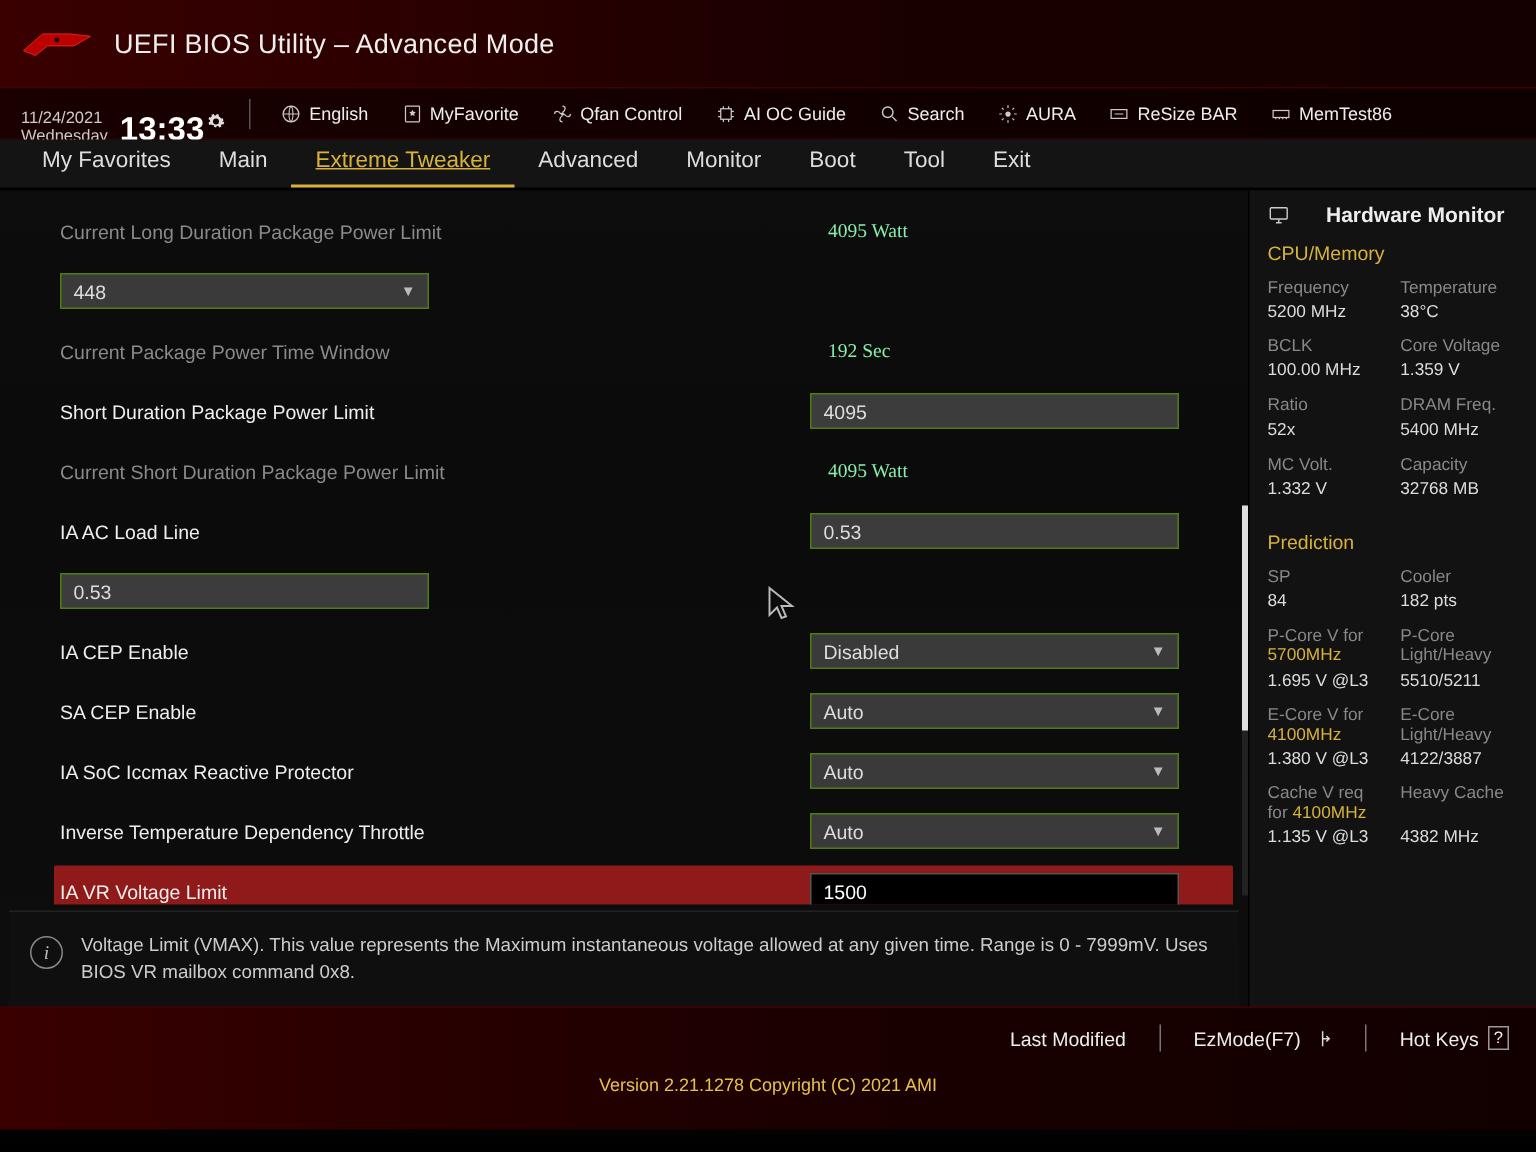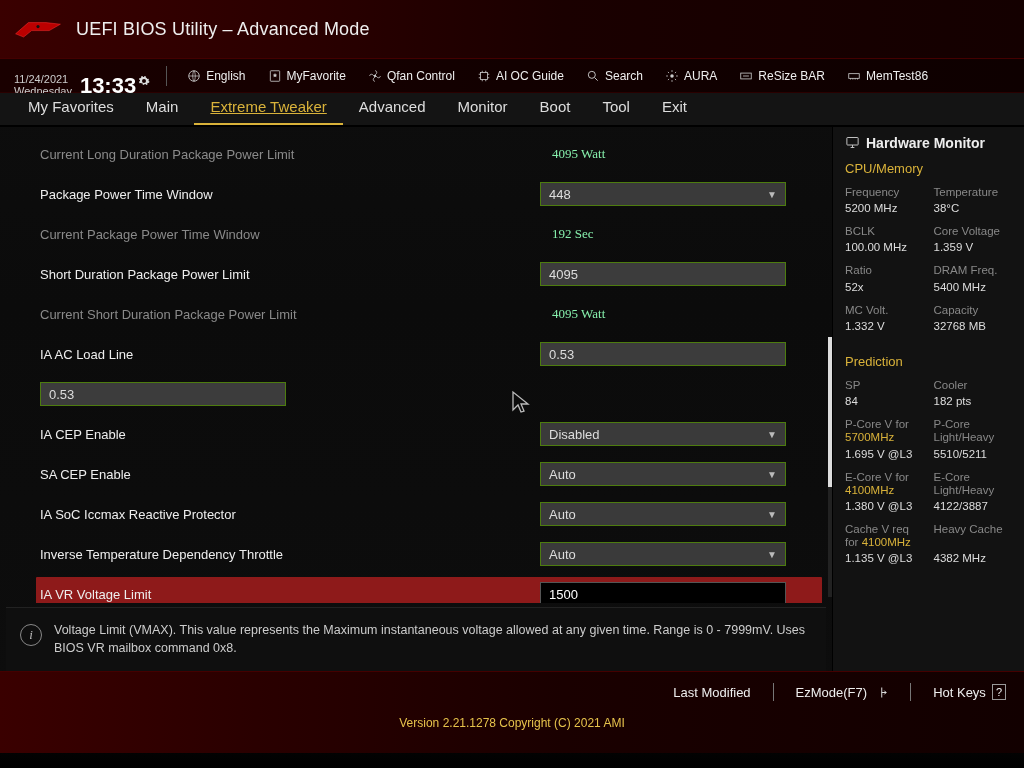--- a/index.html
+++ b/index.html
@@ -134,21 +134,21 @@
 
   
   .hwmon {
     flex: 0 0 192px;
     background: #121212;
     border-left: 1px solid #000;
     padding: 8px 10px 8px 12px;
     overflow: hidden;
   }
   .hwmon-title {
-    display: flex; align-items: flex-start; gap: 6px;
+    display: flex; align-items: center; gap: 24px;
     font-size: 14px; color: #eee; font-weight: 600;
     margin-bottom: 10px;
   }
   .hwmon-title svg { width: 15px; height: 15px; fill: none; stroke: #ccc; stroke-width: 1.5; }
   .hwmon-section { font-size: 13px; color: #d9b23a; margin: 4px 0 10px; font-weight: 500; }
   .hwgrid {
     display: grid; grid-template-columns: 1fr 1fr;
     column-gap: 8px; row-gap: 3px;
     font-size: 11.5px;
   }
@@ -275,21 +275,20 @@
 <div class="main">
 
   <div class="settings">
     <div class="settings-scroll">
       <div class="settings-inner" id="settings-inner">
           <div class="row readonly">
             <div class="lbl">Current Long Duration Package Power Limit</div>
             <div class="valtext">4095 Watt</div>
           </div>
           <div class="row">
-            <div class="lbl">Package Power Time Window</div>
             <div class="field dropdown">
               <span>448</span>
               <span class="caret">▼</span>
             </div>
           </div>
           <div class="row readonly">
             <div class="lbl">Current Package Power Time Window</div>
             <div class="valtext">192 Sec</div>
           </div>
           <div class="row">

